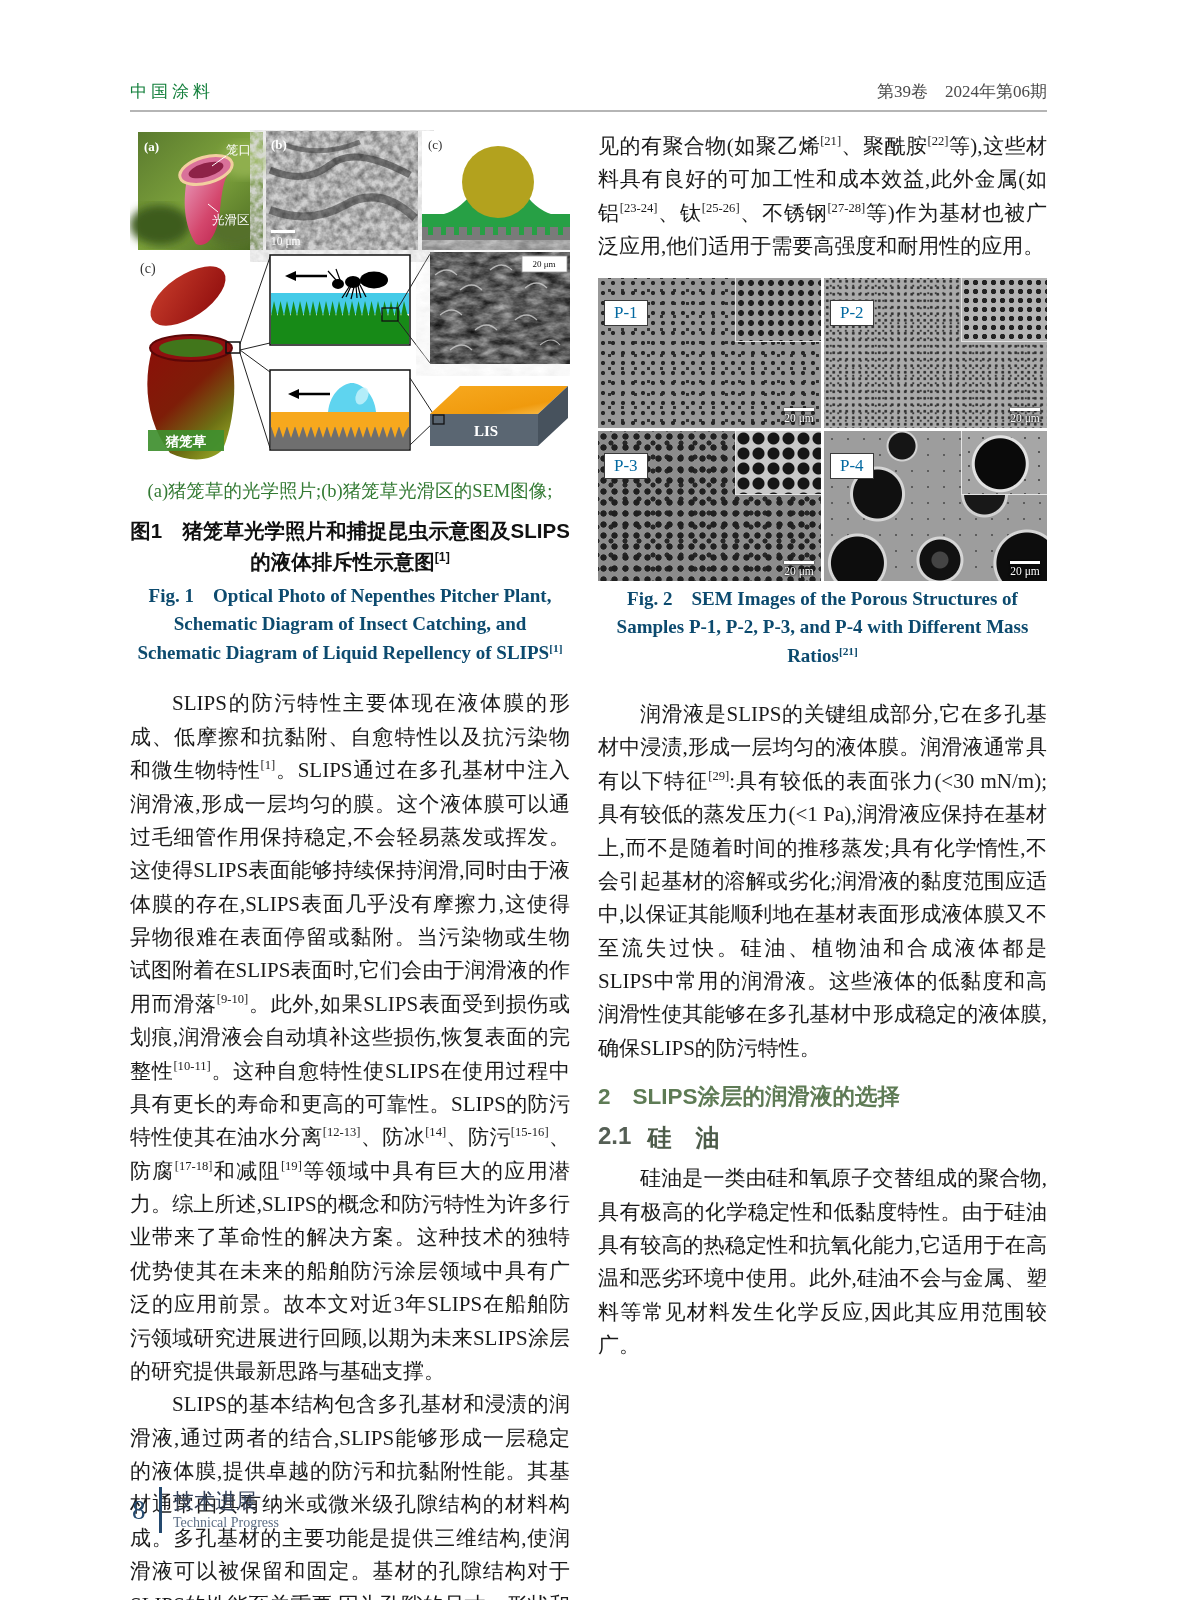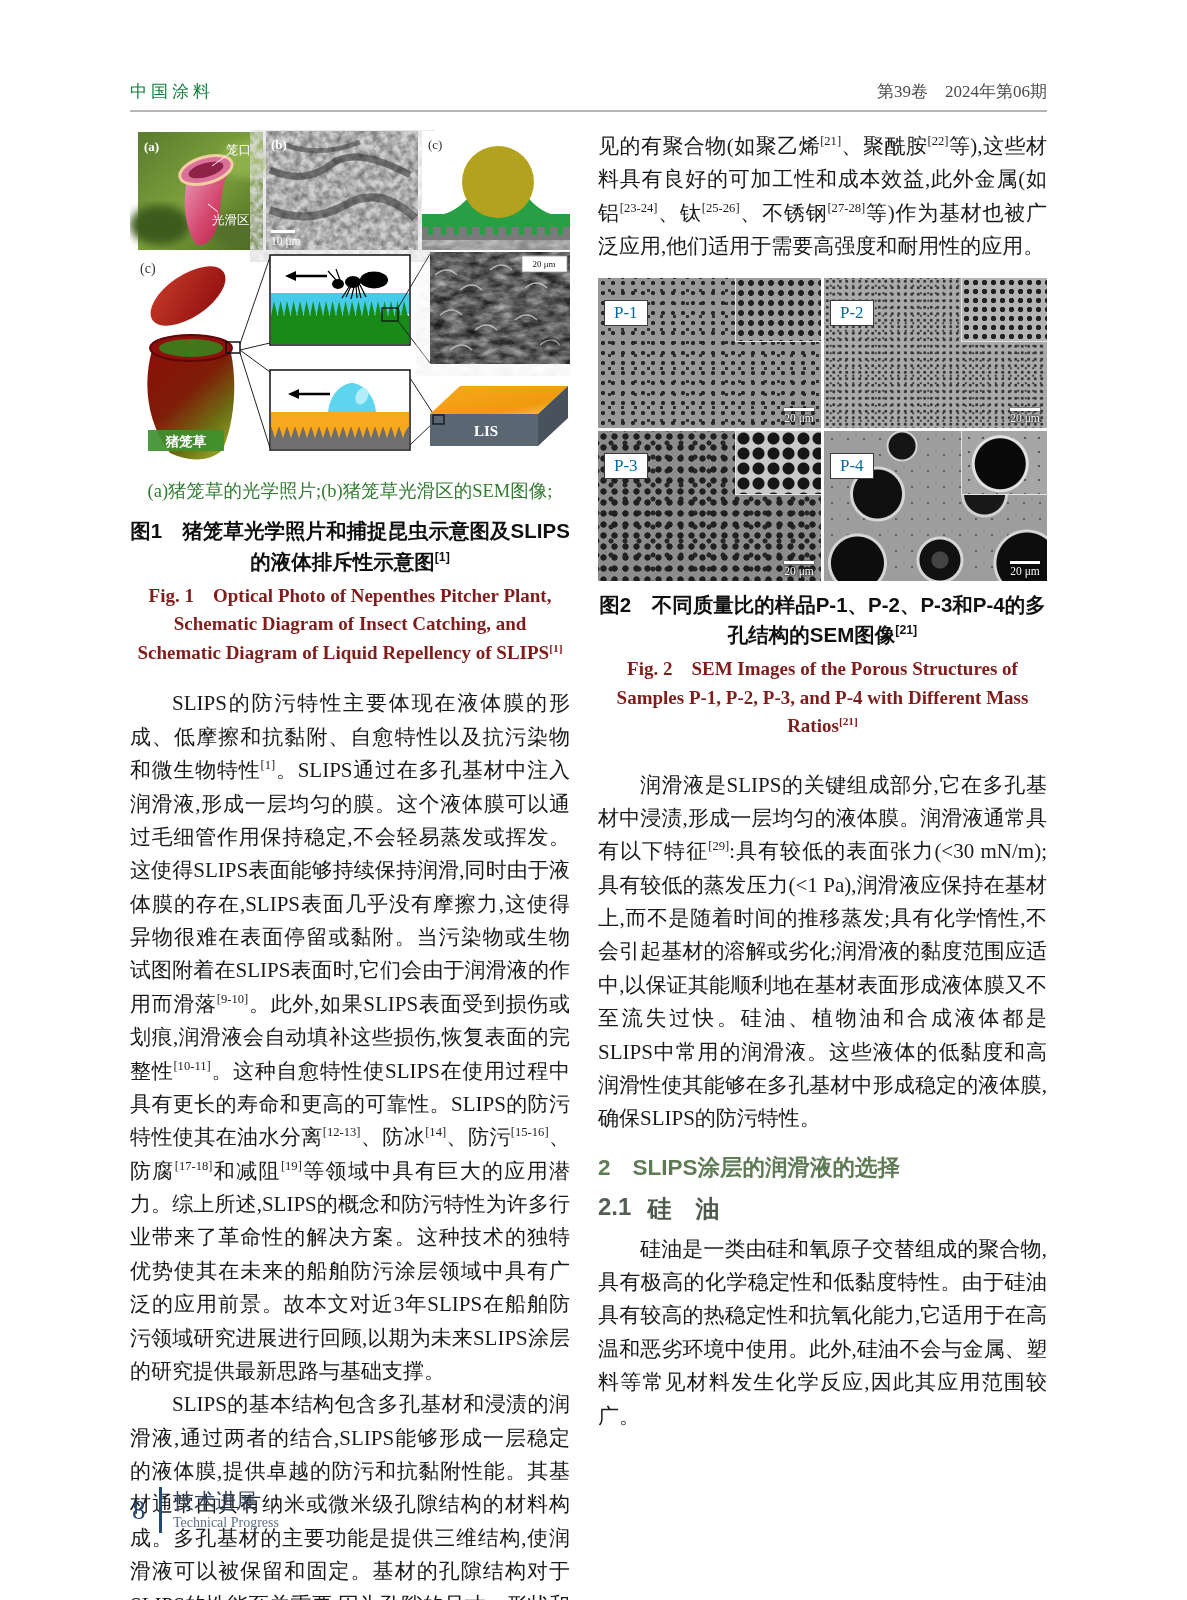--- a/index.html
+++ b/index.html
@@ -14,21 +14,21 @@
   .cols{position:absolute;top:130px;left:130px;width:917px;display:flex;gap:28px;}
   .col-l{width:440px;}
   .col-r{width:449px;}
   .body-text{font-size:21px;line-height:1.59;text-align:justify;margin:0;color:#1a1a1a;}
   .indent{text-indent:2em;}
   sup{font-size:0.6em;vertical-align:super;line-height:0;}
   
   .fig-note{color:#337a33;font-size:18.5px;line-height:1.7;text-align:center;margin-top:10px;}
   .cap-cn{font-family:"Liberation Sans","DejaVu Sans",sans-serif;font-weight:bold;font-size:20.5px;
           line-height:1.5;text-align:center;margin-top:9px;color:#101010;}
-  .cap-en{font-weight:bold;font-size:19px;line-height:1.5;text-align:center;margin-top:4px;color:#7f1d1d;}
+  .cap-en{font-weight:bold;font-size:19px;line-height:1.5;text-align:center;margin-top:4px;color:#0c4a6e;}
   
   .fig2{margin:14px 0 0 0;}
   .sem-grid{display:grid;grid-template-columns:223px 223px;grid-template-rows:150px 150px;gap:3px;}
   .sem{position:relative;overflow:hidden;}
   .sem-label{position:absolute;top:6px;left:6px;background:#fff;border:1px solid #3a3a3a;
              padding:0 9px;font-size:17px;line-height:24px;color:#0369a1;margin-top:16px;}
   .sem-inset{position:absolute;top:0;right:0;width:85px;height:63px;border-left:1px solid #e5e5e5;
              border-bottom:1px solid #e5e5e5;}
   .sem-scale{position:absolute;right:7px;bottom:4px;display:flex;flex-direction:column;align-items:center;}
   .sem-scale .bar{width:30px;height:2.5px;background:#fff;box-shadow:0 0 2px #000;}
@@ -297,21 +297,20 @@
           <div class="sem p4">
             <span class="sem-label">P-4</span>
             <span class="sem-inset p4i"></span>
             <span class="sem-scale">
                 <span class="bar"></span>
                 <span class="txt">20 μm</span>
               </span>
           </div>
         </div>
         <figcaption>
-          <div class="cap-cn">图2　不同质量比的样品P-1、P-2、P-3和P-4的多孔结构的SEM图像<sup>[21]</sup></div>
           <div class="cap-en">Fig. 2　SEM Images of the Porous Structures of Samples P-1, P-2, P-3, and P-4 with Different Mass Ratios<sup>[21]</sup></div>
         </figcaption>
       </figure>
 
       <p class="body-text indent mt28">润滑液是SLIPS的关键组成部分,它在多孔基材中浸渍,形成一层均匀的液体膜。润滑液通常具有以下特征<sup>[29]</sup>:具有较低的表面张力(&lt;30 mN/m);具有较低的蒸发压力(&lt;1 Pa),润滑液应保持在基材上,而不是随着时间的推移蒸发;具有化学惰性,不会引起基材的溶解或劣化;润滑液的黏度范围应适中,以保证其能顺利地在基材表面形成液体膜又不至流失过快。硅油、植物油和合成液体都是SLIPS中常用的润滑液。这些液体的低黏度和高润滑性使其能够在多孔基材中形成稳定的液体膜,确保SLIPS的防污特性。</p>
 
       <h2 class="sec-h">
         <span class="num">2</span>
         <span>SLIPS涂层的润滑液的选择</span>
       </h2>

